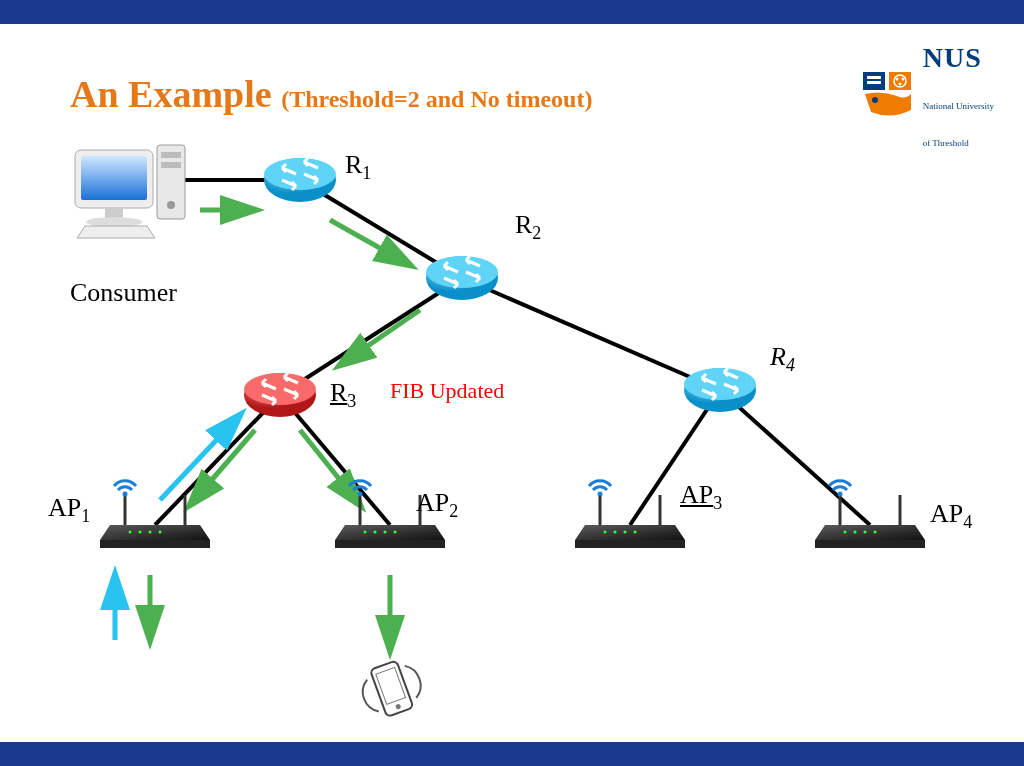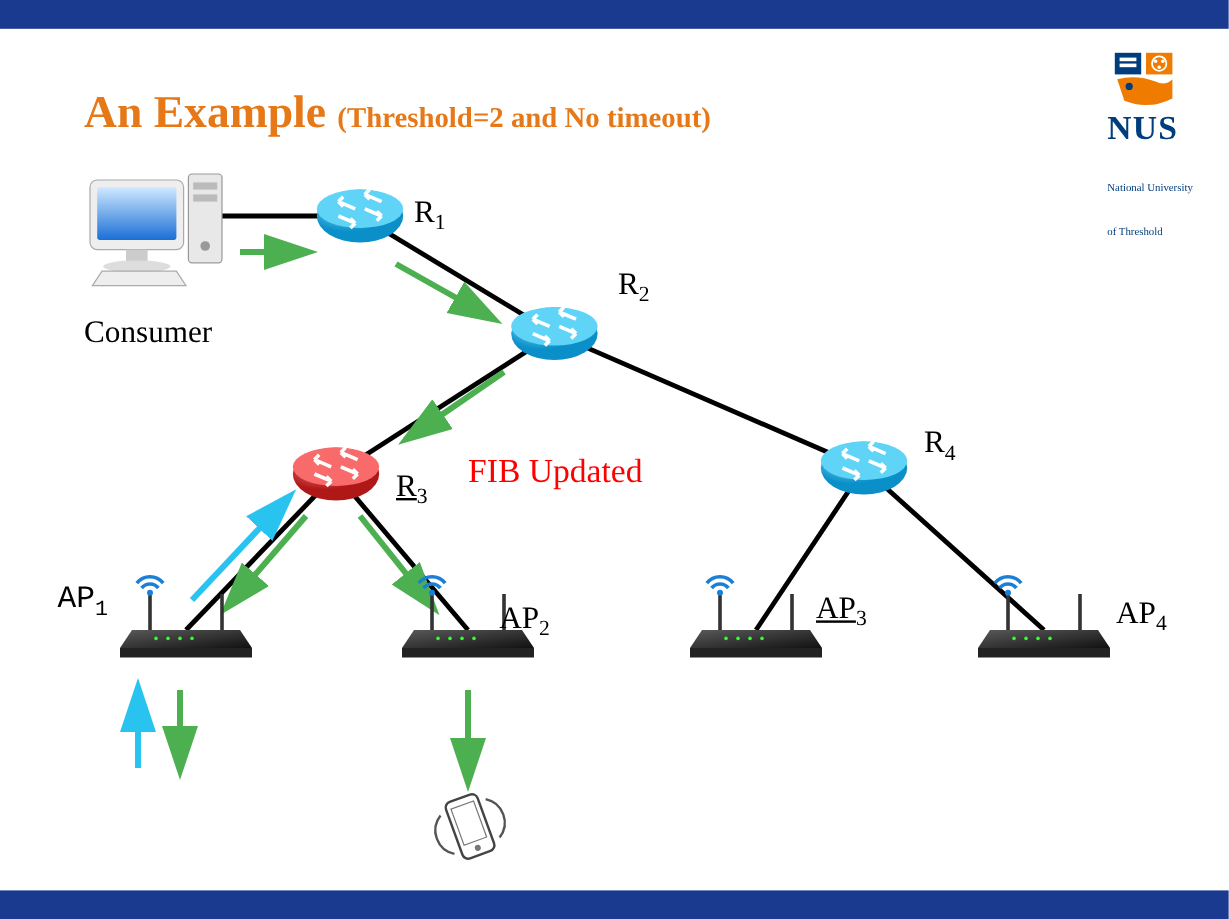--- a/index.html
+++ b/index.html
@@ -29,40 +29,38 @@
     font-weight: bold;
   }
   .title .main { color: #e67817; }
   .title .sub { color: #e67817; font-size: 24px; font-weight: bold; }
   .logo {
     position: absolute;
     top: 42px;
     right: 30px;
     display: flex;
     align-items: center;
-    flex-direction: column;
   }
   .logo-text { margin-left: 6px; }
   .logo-text .n { font-size: 28px; font-weight: bold; color: #003d7c; letter-spacing: 1px; }
   .logo-text .s { font-size: 9px; color: #003d7c; line-height: 1; margin-top: 28px; }
   .canvas {
     position: absolute;
     top: 0; left: 0;
     width: 1024px; height: 766px;
   }
   .label {
     position: absolute;
     font-size: 26px;
     color: #000;
-    margin-top: 12px;
   }
   .label sub { font-size: 18px; }
   .fib {
     position: absolute;
-    font-size: 28px;
+    font-size: 22px;
     color: #ff0000;
   }
 </style>
 </head>
 <body>
 
 <div class="bar bar-top"></div>
 <div class="bar bar-bottom"></div>
 
 <div class="title">
@@ -239,22 +237,22 @@
 
   <g transform="translate(370,670) rotate(-20)">
     <rect x="0" y="0" width="28" height="50" rx="5" fill="#fff" stroke="#444" stroke-width="2"></rect>
     <rect x="4" y="6" width="20" height="32" fill="none" stroke="#777"></rect>
     <circle cx="14" cy="44" r="2.5" fill="#777"></circle>
     <path d="M -6 8 A 20 20 0 0 0 -6 42" fill="none" stroke="#555" stroke-width="2"></path>
     <path d="M 34 8 A 20 20 0 0 1 34 42" fill="none" stroke="#555" stroke-width="2"></path>
   </g>
 </svg>
 
-<div class="label" style="top:250px;left:70px;">Consumer</div>
+<div class="label" style="top:278px;left:70px;">Consumer</div>
 <div class="label" style="top:150px;left:345px;"><span>R</span><sub>1</sub></div>
 <div class="label" style="top:210px;left:515px;"><span>R</span><sub>2</sub></div>
 <div class="label" style="top:378px;left:330px;text-decoration:underline;"><span>R</span><sub>3</sub></div>
-<div class="label" style="top:342px;left:770px;"><span>R</span><sub>4</sub></div>
-<div class="label" style="top:472px;left:48px;font-family:Liberation Mono, monospace;"><span>AP</span><sub>1</sub></div>
+<div class="label" style="top:342px;left:770px;font-style:italic;"><span>R</span><sub>4</sub></div>
+<div class="label" style="top:493px;left:48px;"><span>AP</span><sub>1</sub></div>
 <div class="label" style="top:488px;left:416px;"><span>AP</span><sub>2</sub></div>
 <div class="label" style="top:480px;left:680px;text-decoration:underline;"><span>AP</span><sub>3</sub></div>
-<div class="label" style="top:484px;left:930px;"><span>AP</span><sub>4</sub></div>
+<div class="label" style="top:499px;left:930px;"><span>AP</span><sub>4</sub></div>
 <div class="fib" style="top:378px;left:390px;">FIB Updated</div>
 
 </body></html>

